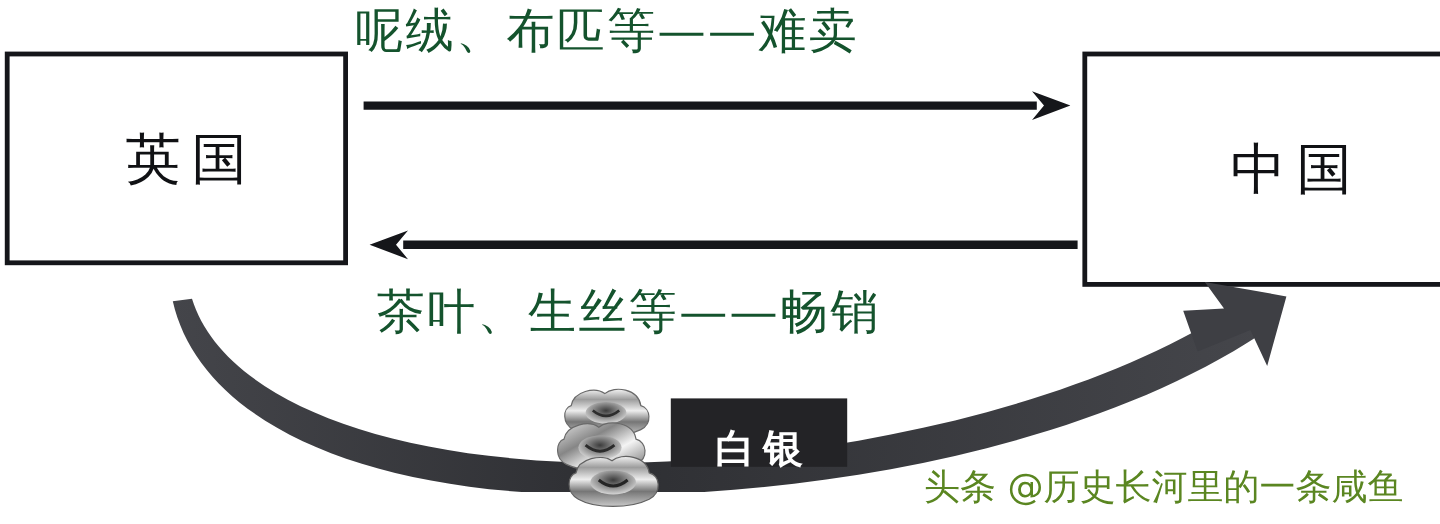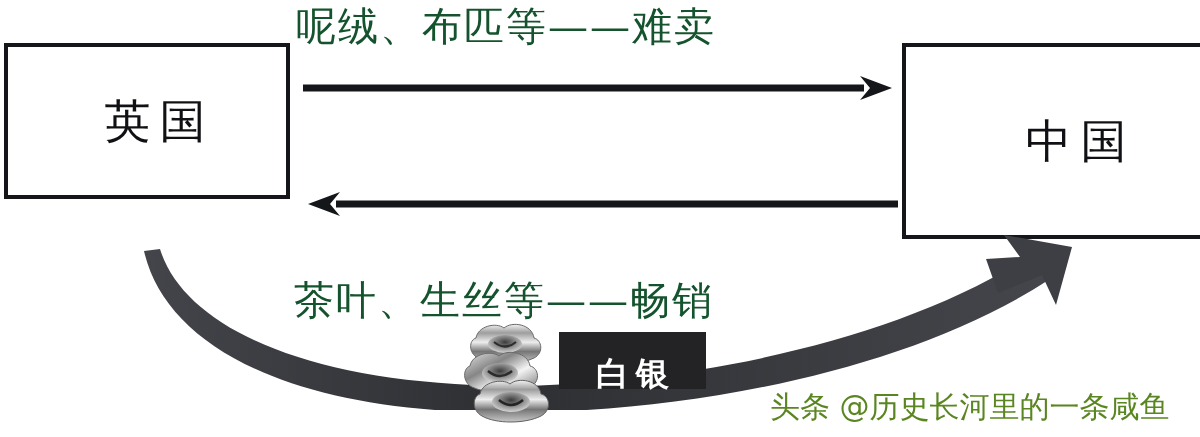--- a/index.html
+++ b/index.html
@@ -8,21 +8,21 @@
   #stage{position:relative;width:1200px;height:437px;background:#fff;}
 
   
   .country-box{
     position:absolute;
     border:4px solid #15161a;
     background:#ffffff;
     box-sizing:border-box;
     display:flex;align-items:center;justify-content:center;
   }
-  #box-uk{left:4px;top:43px;width:286px;height:156px;padding-left:16px;}
+  #box-uk{left:4px;top:43px;width:286px;height:178px;padding-left:16px;}
   #box-cn{left:902px;top:43px;width:348px;height:196px;}
   .country-label{
     font-size:46px;
     letter-spacing:9px;
     text-indent:9px;
     color:#101114;
     font-weight:500;
     font-family:"DejaVu Serif","Liberation Serif",serif;
     line-height:1;
     white-space:nowrap;
@@ -32,21 +32,21 @@
   .flow-caption{
     position:absolute;
     white-space:nowrap;
     font-size:40px;
     color:#14532d;
     letter-spacing:2px;
     line-height:1;
     font-family:"DejaVu Serif","Liberation Serif",serif;
   }
   #caption-export{left:296px;top:6px;}
-  #caption-import{left:294px;top:240px;margin-top:40px;}
+  #caption-import{left:314px;top:240px;}
 
   
   .straight-arrow{position:absolute;}
   #arrow-export{left:300px;top:70px;width:592px;height:36px;}
   #arrow-import{left:300px;top:186px;width:600px;height:36px;}
 
   
   #silver-flow-arrow{
     position:absolute;left:120px;top:235px;width:980px;height:175px;
   }

